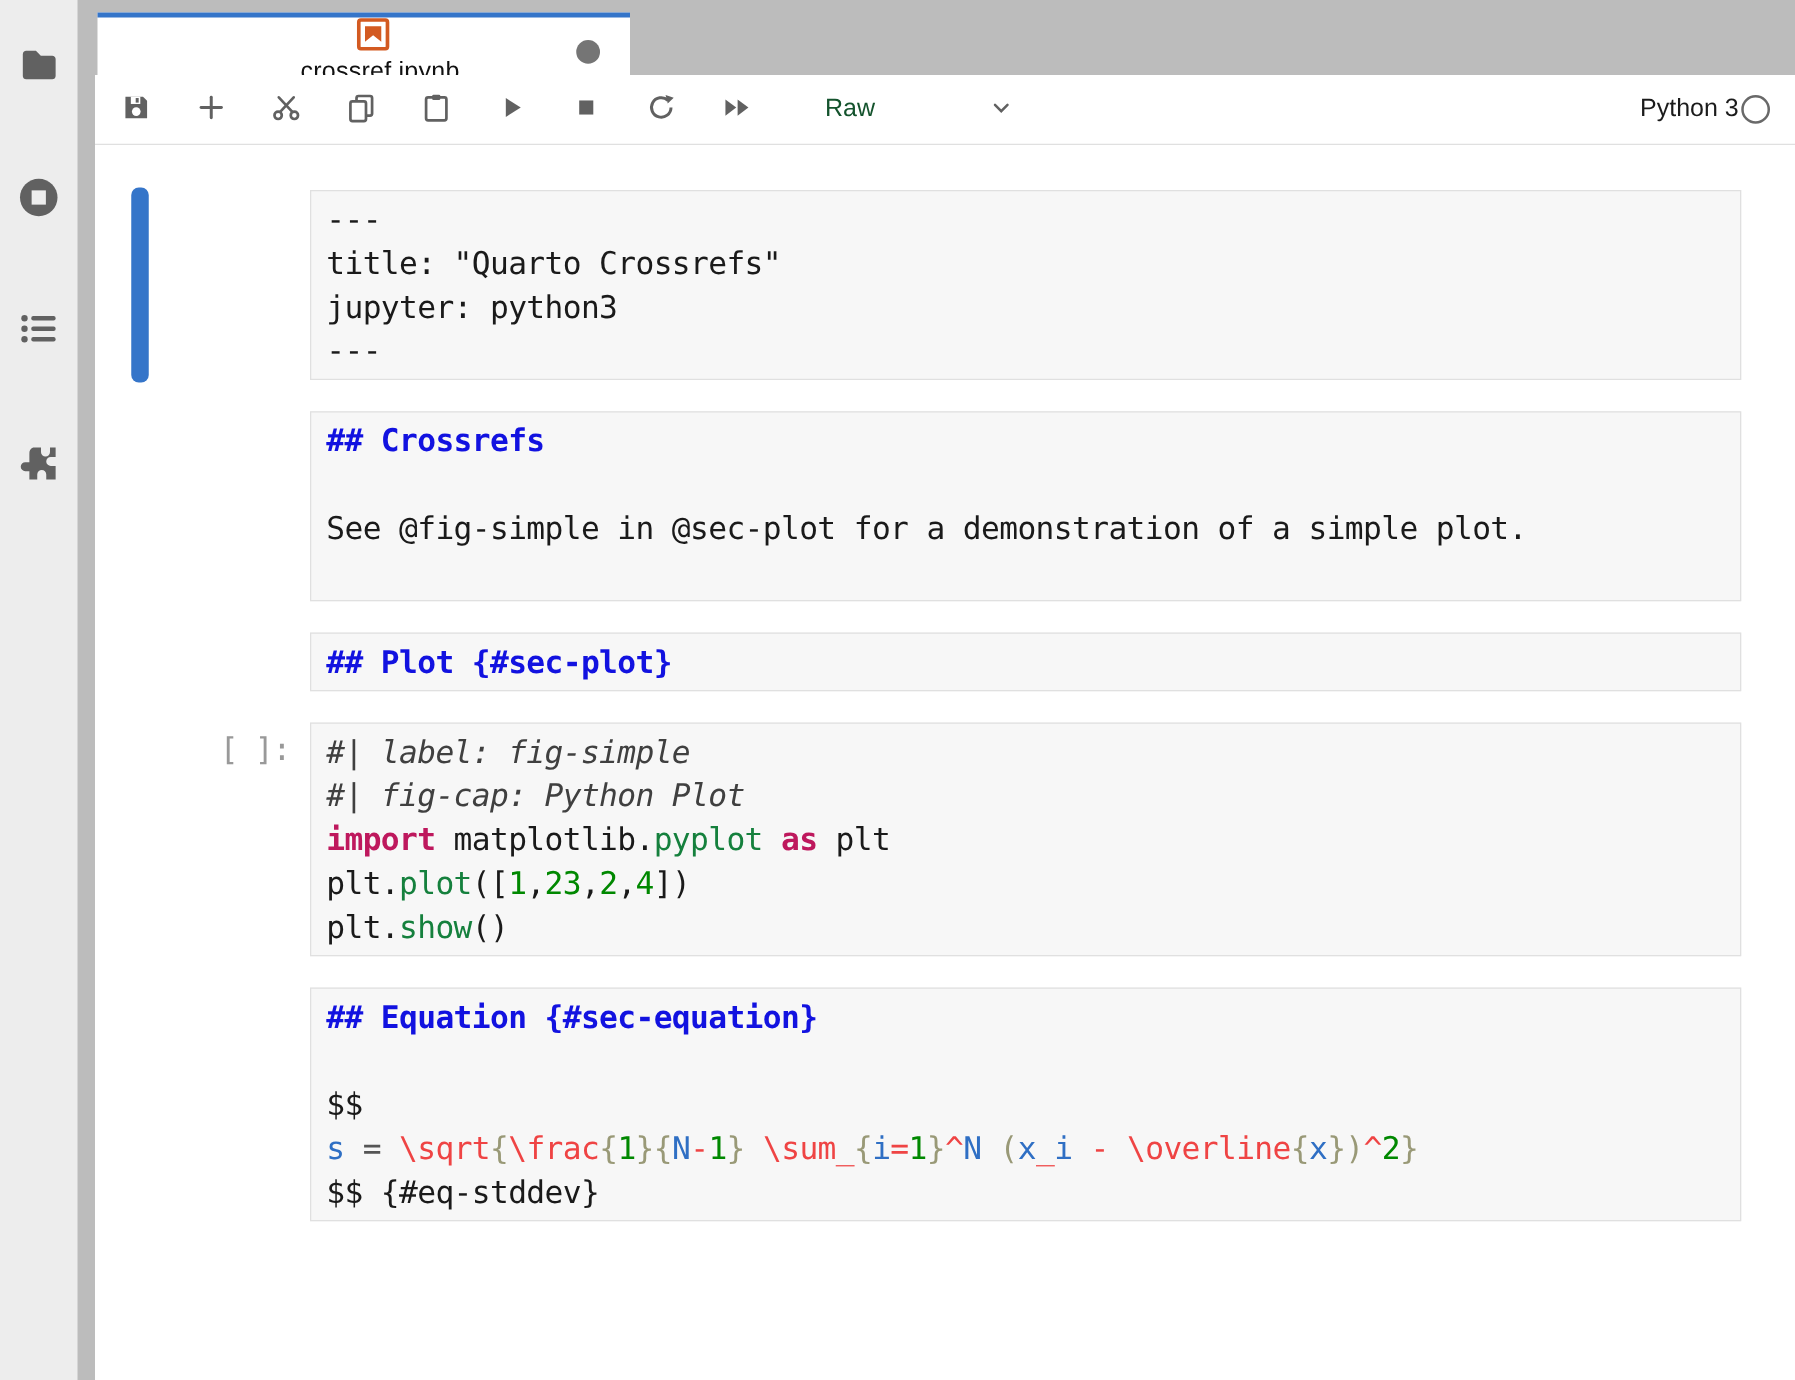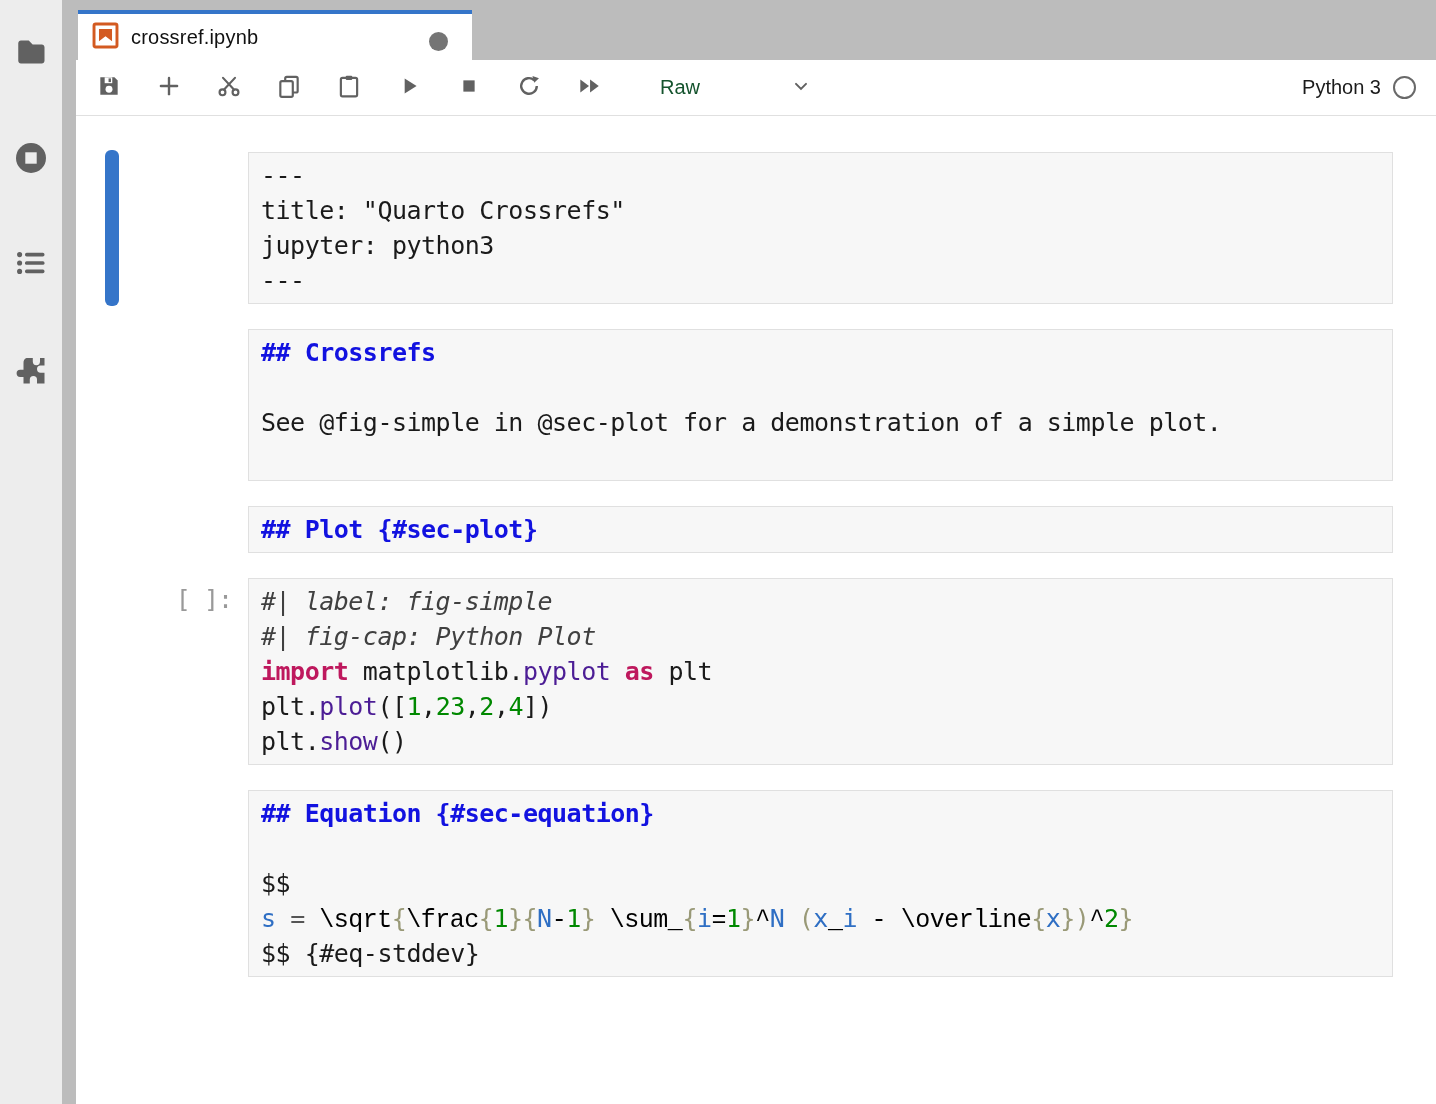--- a/index.html
+++ b/index.html
@@ -16,23 +16,23 @@
   }
   .side-btn {
     position:absolute; left:0; width:62px; height:44px;
     display:flex; align-items:center; justify-content:center;
     background:transparent; border:none; cursor:pointer;
   }
   .side-btn svg { display:block; }
   
   .tabbar { position:absolute; left:76px; top:0; right:0; height:60px; }
   .tab {
-    position:absolute; left:2px; top:10px; width:394px; height:50px;
+    position:absolute; left:2px; top:10px; width:426px; height:50px;
     background:#ffffff; border-top:4px solid #3575c9;
-    display:flex; align-items:center; padding-left:14px;
+    display:flex; align-items:center; padding-left:14px;flex-direction:column;
   }
   .tab-title { font-size:20px; color:#111; margin-left:12px; letter-spacing:0.2px; }
   .dirty-dot {
     position:absolute; right:24px; top:18px; width:19px; height:19px;
     border-radius:50%; background:#757575; border:none; cursor:pointer;
   }
   
   .toolbar {
     position:absolute; left:76px; top:60px; right:0; height:56px;
     background:#ffffff; border-bottom:1px solid #e0e0e0;
@@ -43,21 +43,21 @@
     background:transparent; border:none; cursor:pointer;
     display:flex; align-items:center; justify-content:center; flex:0 0 auto;
   }
   .celltype-select {
     margin-left:22px; width:155px; height:36px; display:flex;
     align-items:center; justify-content:space-between;
     background:transparent; border:none; cursor:pointer; padding:0 2px;
   }
   .celltype-label { font-size:20px; color:#14532d; }
   .kernel {
-    margin-left:auto; display:flex; align-items:center; gap:12px;
+    margin-left:auto; display:flex; align-items:center; gap:2px;
     padding-right:20px; background:transparent; border:none; cursor:pointer;
   }
   .kernel-label { font-size:20px; color:#1b1b1b; }
   .kernel-circle {
     width:23px; height:23px; border-radius:50%;
     border:2.5px solid #696969; background:#fff;
   }
   
   .notebook {
     position:absolute; left:76px; top:116px; right:0; bottom:0;
@@ -82,23 +82,23 @@
   }
   .cm-line {
     font-family:"DejaVu Sans Mono", monospace; font-size:25px;
     line-height:35px; height:35px; white-space:pre; color:#1a1a1a;
     letter-spacing:-0.5px;
   }
   .tk-pl { color:#1a1a1a; }
   .tk-h  { color:#1212e0; font-weight:bold; }
   .tk-cm { color:#404040; font-style:italic; }
   .tk-kw { color:#be185d; font-weight:bold; }
-  .tk-pr { color:#4c1d95; }
+  .tk-pr { color:#15803d; }
   .tk-nu { color:#008800; }
-  .tk-tc { color:#000000;font-family:Liberation Mono, monospace; }
+  .tk-tc { color:#ef4444; }
   .tk-tv { color:#2f6fc4; }
   .tk-br { color:#999977; }
   .tk-op { color:#555555; }
 </style>
 </head>
 <body>
 
 <div class="screen">
 
   <aside class="sidebar">

